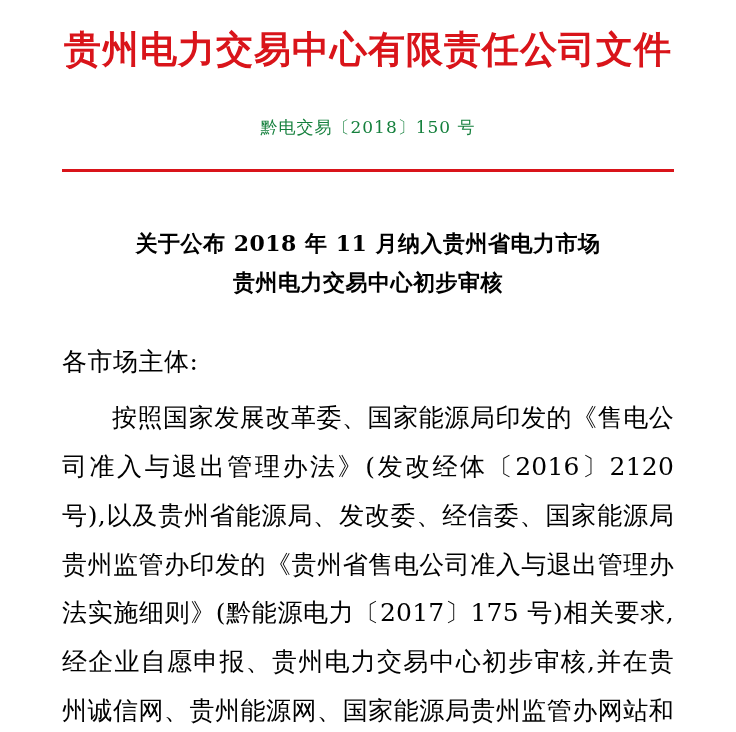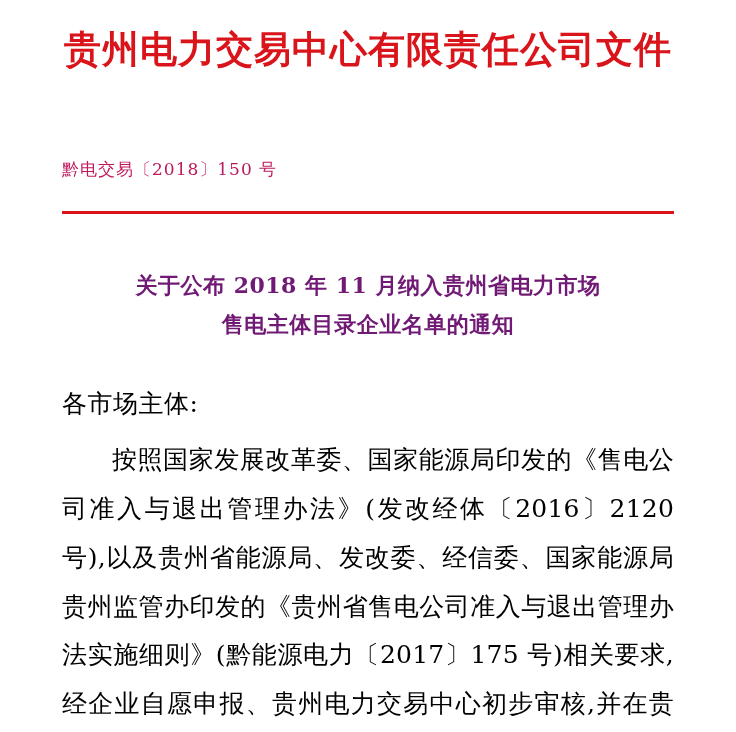--- a/index.html
+++ b/index.html
@@ -29,39 +29,39 @@
   .doc-title-red {
     color: #d9141a;
     font-weight: bold;
     font-size: 37px;
     letter-spacing: 1px;
     line-height: 1.25;
     white-space: nowrap;
     font-family: "DejaVu Serif", "Liberation Serif", serif;
   }
   .doc-number {
-    text-align: left;
-    margin-top: 86px;
+    text-align: center;
+    margin-top: 44px;
     font-size: 17px;
     letter-spacing: 1px;
-    color: #be185d;
+    color: #15803d;
   }
   .red-rule {
     margin-top: 30px;
     height: 3px;
     background: #d9141a;
     width: 100%;
   }
   .subject {
     margin-top: 52px;
     text-align: center;
     font-weight: bold;
     font-size: 22px;
     line-height: 1.75;
-    color: #701a75;
+    color: #000000;
     letter-spacing: 0.5px;
   }
   .salutation {
     margin-top: 44px;
     font-size: 25px;
     letter-spacing: 0.5px;
     color: #000000;
   }
   .body-text {
     margin-top: 16px;
@@ -84,20 +84,20 @@
   <div class="doc-header">
     <div class="doc-title-red">贵州电力交易中心有限责任公司文件</div>
   </div>
 
   <div class="doc-number">黔电交易〔2018〕150 号</div>
 
   <div class="red-rule"></div>
 
   <div class="subject">
     <div>关于公布 2018 年 11 月纳入贵州省电力市场</div>
-    <div>售电主体目录企业名单的通知</div>
+    <div>贵州电力交易中心初步审核</div>
   </div>
 
   <div class="salutation">各市场主体:</div>
 
   <div class="body-text indent">按照国家发展改革委、国家能源局印发的《售电公司准入与退出管理办法》(发改经体〔2016〕2120 号),以及贵州省能源局、发改委、经信委、国家能源局贵州监管办印发的《贵州省售电公司准入与退出管理办法实施细则》(黔能源电力〔2017〕175 号)相关要求,经企业自愿申报、贵州电力交易中心初步审核,并在贵州诚信网、贵州能源网、国家能源局贵州监管办网站和贵州电力交易中心门户等网站公示,公示期为一个月。贵州滇黔铭丰电</div>
 
 </div>
 
 </body></html>

